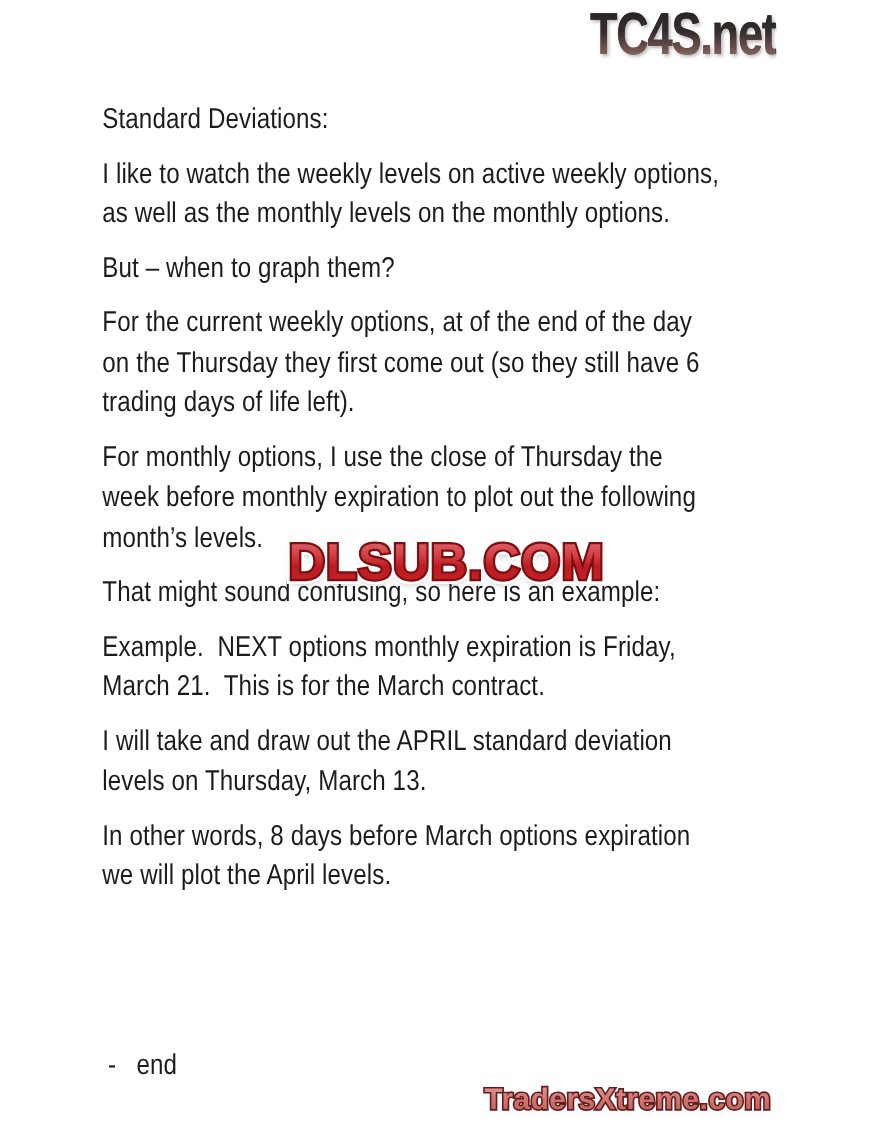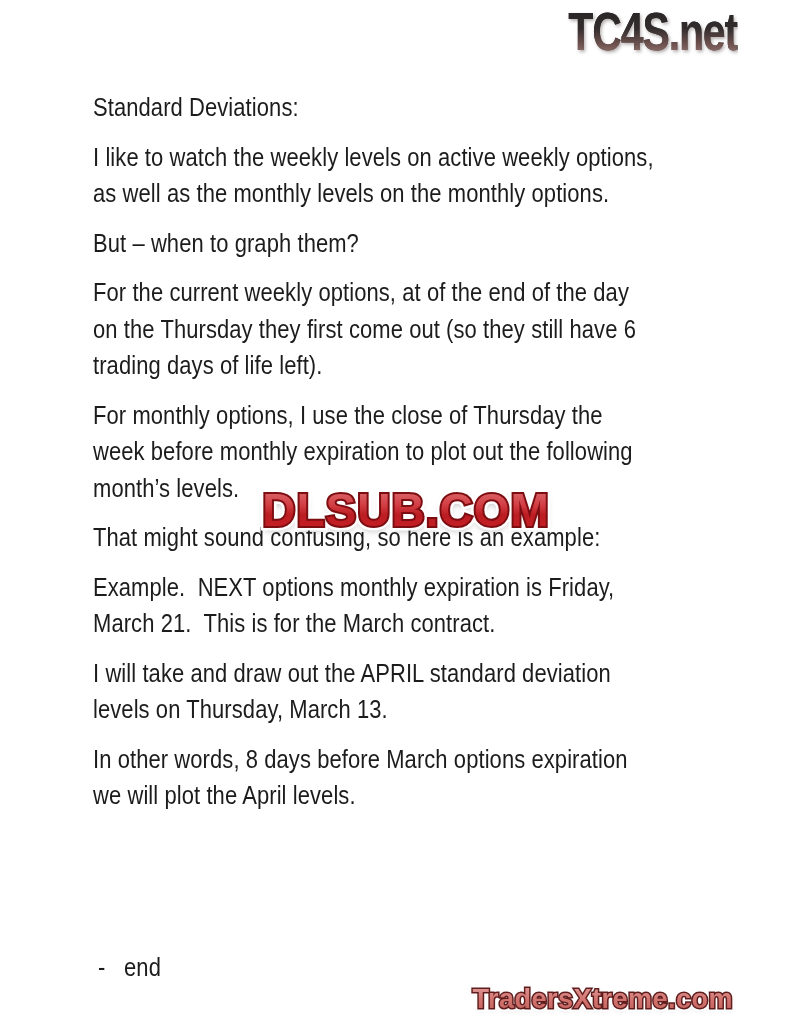--- a/index.html
+++ b/index.html
@@ -4,21 +4,20 @@
 <style>
   html, body { margin: 0; padding: 0; background: #ffffff; }
 
   .page {
     position: relative;
     width: 706px;
     height: 1024px;
     background: #ffffff;
     overflow: hidden;
     font-family: "Liberation Sans", sans-serif;
-    padding-left: 32px;
   }
 
   
   .text-col {
     position: absolute;
     left: 93px;
     top: 89px;
     width: 780px;
     transform: scaleX(0.845);
     transform-origin: left top;

